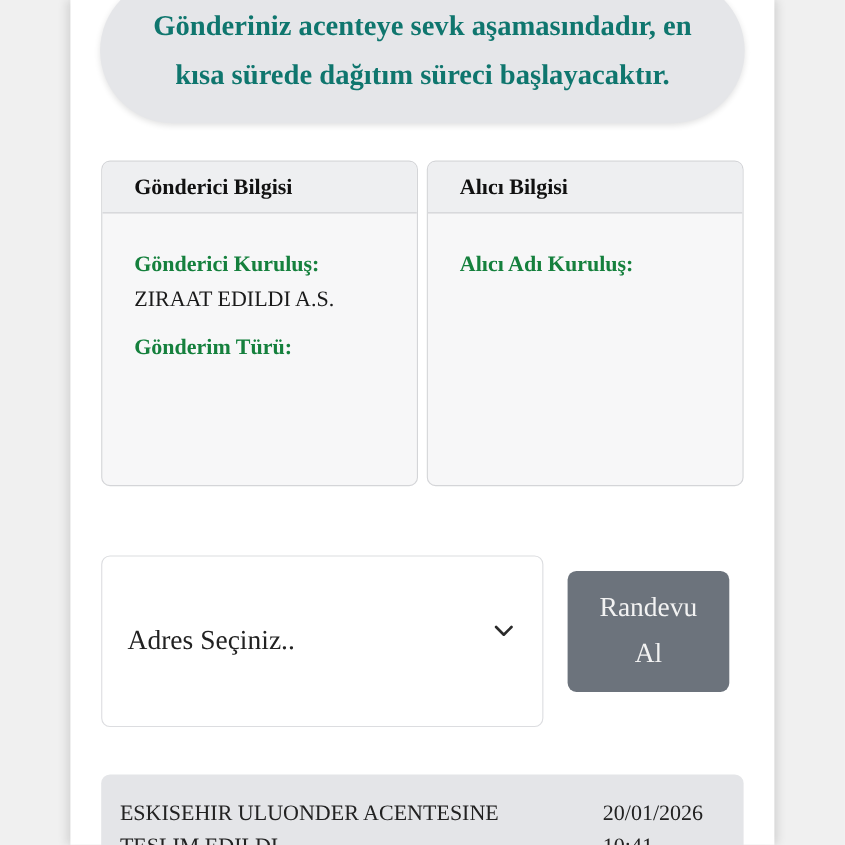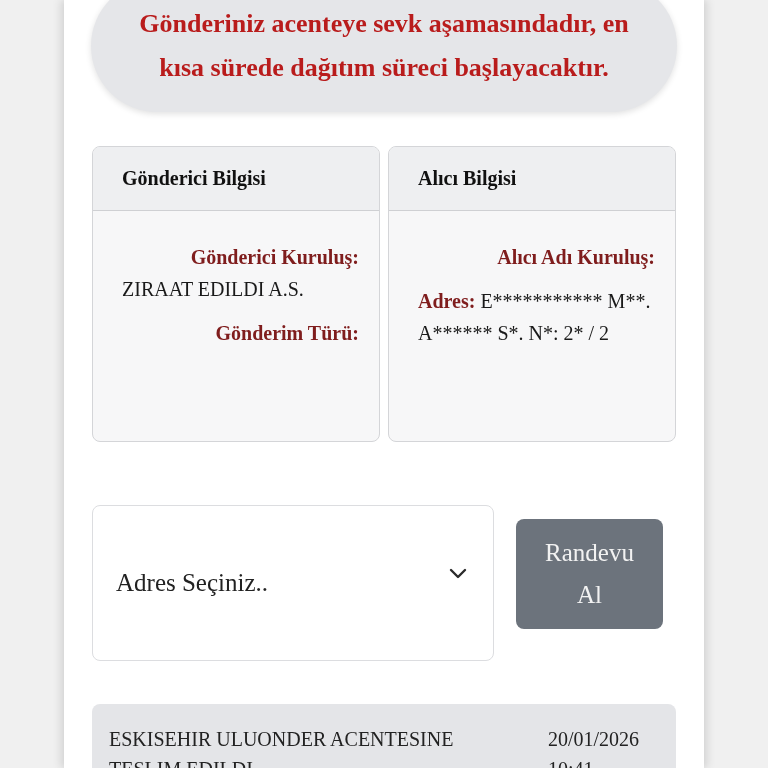--- a/index.html
+++ b/index.html
@@ -20,55 +20,55 @@
       position: absolute;
       left: 27px; top: -20px;
       width: 586px; height: 132px;
       background: #e5e6e9;
       border-radius: 70px;
       box-shadow: 0 2px 6px rgba(0,0,0,0.12);
       display: flex; align-items: flex-end; justify-content: center;
       padding: 0 30px 22px 30px;
     }
     .status-text {
-      color: #b91c1c;
+      color: #0f766e;
       font-weight: bold;
       font-size: 26px;
       line-height: 44px;
       text-align: center;
     }
     .card {
       position: absolute;
       top: 146px;
       width: 288px; height: 296px;
       background: #f7f7f8;
       border: 1.5px solid #d4d5d8;
       border-radius: 8px;
       overflow: hidden;
     }
     .card.sender { left: 28px; }
     .card.receiver { left: 324px; }
     .card-header {
-      height: 64px;
+      height: 47px;
       background: #eeeff1;
       border-bottom: 1.5px solid #cfd0d3;
       display: flex; align-items: center;
       padding-left: 29px;
       font-weight: bold;
       font-size: 20px;
       color: #111;
     }
     .card-body {
       padding: 30px 20px 0 29px;
       font-size: 20px;
       line-height: 32px;
       color: #1a1a1a;
     }
     .field { margin-bottom: 12px; }
-    .field-label { font-weight: bold; color: #7f1d1d; text-align: right; }
+    .field-label { font-weight: bold; color: #15803d; }
     .select-box {
       position: absolute;
       left: 28px; top: 505px;
       width: 402px; height: 156px;
       background: #fff;
       border: 1.5px solid #dcdde0;
       border-radius: 8px;
       display: flex; align-items: center;
       padding-left: 23px;
       cursor: pointer;
@@ -129,24 +129,20 @@
       </div>
     </div>
   </div>
 
   <div class="card receiver">
     <div class="card-header">Alıcı Bilgisi</div>
     <div class="card-body">
       <div class="field">
         <div class="field-label">Alıcı Adı Kuruluş:</div>
       </div>
-      <div class="field">
-        <span class="field-label">Adres:</span>
-        <span class="field-value">E*********** M**. A****** S*. N*: 2* / 2</span>
-      </div>
     </div>
   </div>
 
   <div class="select-box">
     <span class="select-value">Adres Seçiniz..</span>
     <svg class="chevron" viewBox="0 0 22 22">
       <polyline points="4,8 11,15 18,8" fill="none" stroke="#2b2b2b" stroke-width="2.4" stroke-linecap="round" stroke-linejoin="round"></polyline>
     </svg>
   </div>
 

